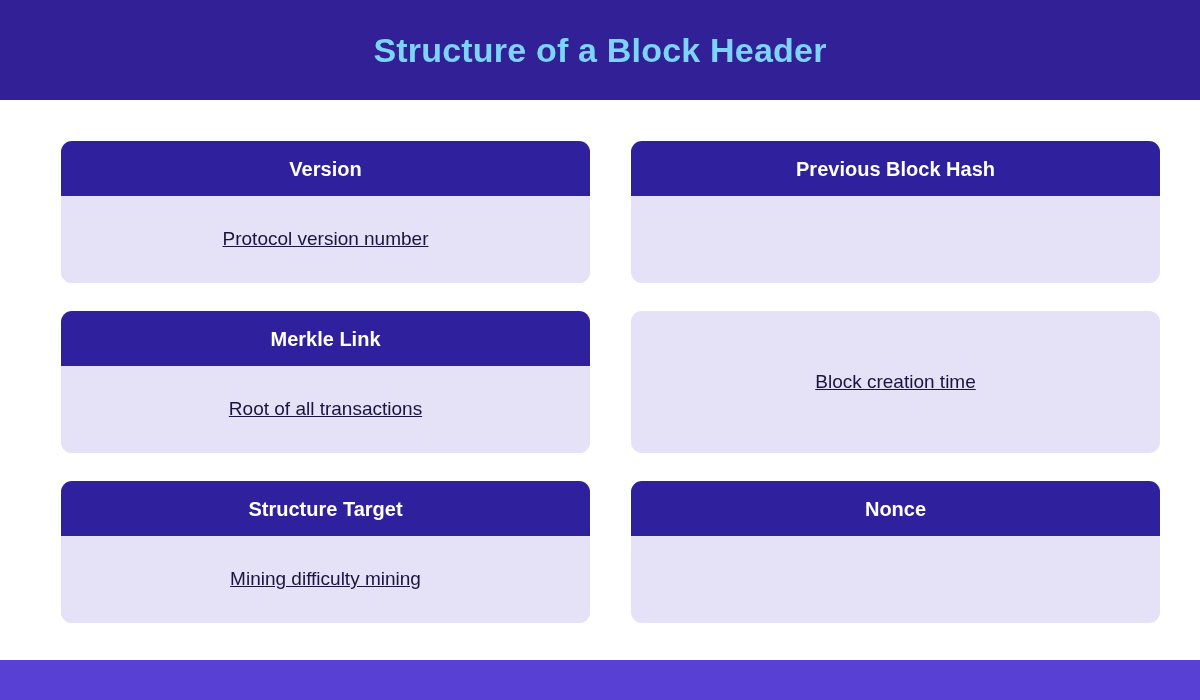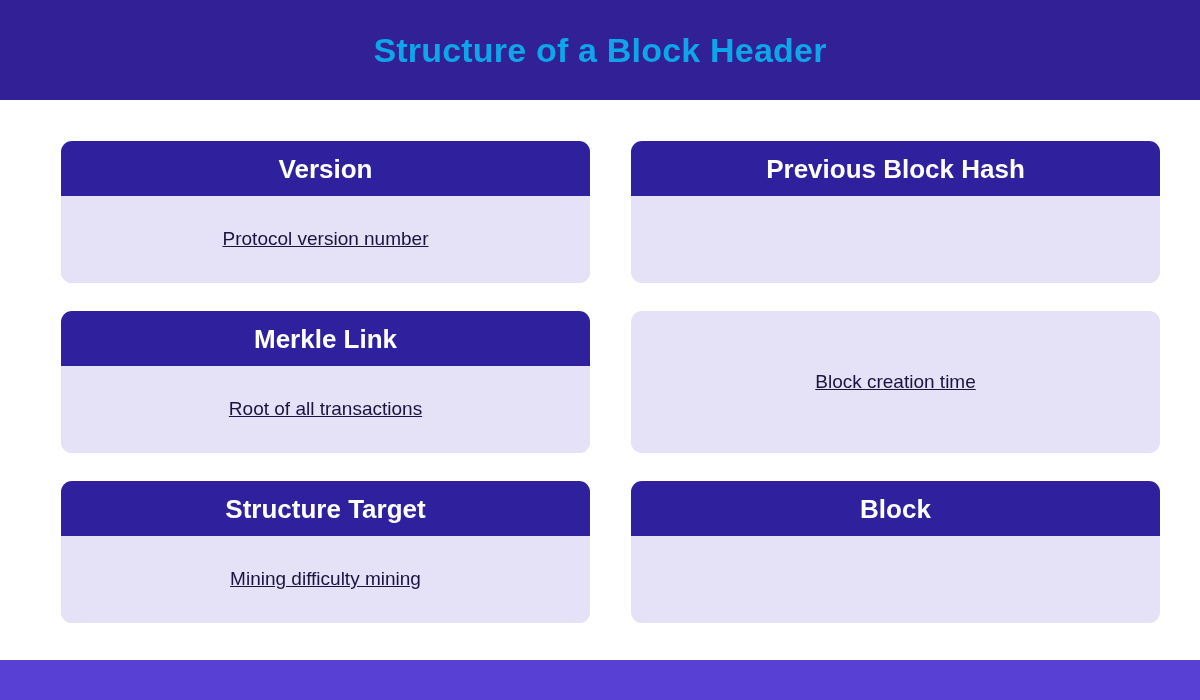--- a/index.html
+++ b/index.html
@@ -26,21 +26,21 @@
     top: 0;
     left: 0;
     width: 1200px;
     height: 100px;
     background: #312096;
     display: flex;
     align-items: center;
     justify-content: center;
   }
   .title-text {
-    color: #0ea5e9;
+    color: #7dd3fc;
     font-size: 34px;
     font-weight: bold;
     letter-spacing: 0.2px;
     line-height: 1;
     text-align: center;
     font-family: "Liberation Sans", sans-serif;
   }
   
   .grid {
     position: absolute;
@@ -64,21 +64,21 @@
   .card-header {
     height: 55px;
     flex: 0 0 55px;
     background: #2f219d;
     display: flex;
     align-items: center;
     justify-content: center;
   }
   .card-title {
     color: #ffffff;
-    font-size: 26px;
+    font-size: 20px;
     font-weight: bold;
     line-height: 1;
     text-align: center;
     font-family: "Liberation Sans", sans-serif;
   }
   .card-body {
     flex: 1 1 auto;
     background: #e5e1f6;
     display: flex;
     align-items: center;
@@ -148,21 +148,21 @@
       <div class="card-header">
         <div class="card-title">Structure Target</div>
       </div>
       <div class="card-body">
         <div class="card-desc">Mining difficulty mining</div>
       </div>
     </div>
 
     <div class="card">
       <div class="card-header">
-        <div class="card-title">Block</div>
+        <div class="card-title">Nonce</div>
       </div>
     </div>
 
   </div>
 
   <div class="footer-band"></div>
 
 </div>
 
 </body></html>

